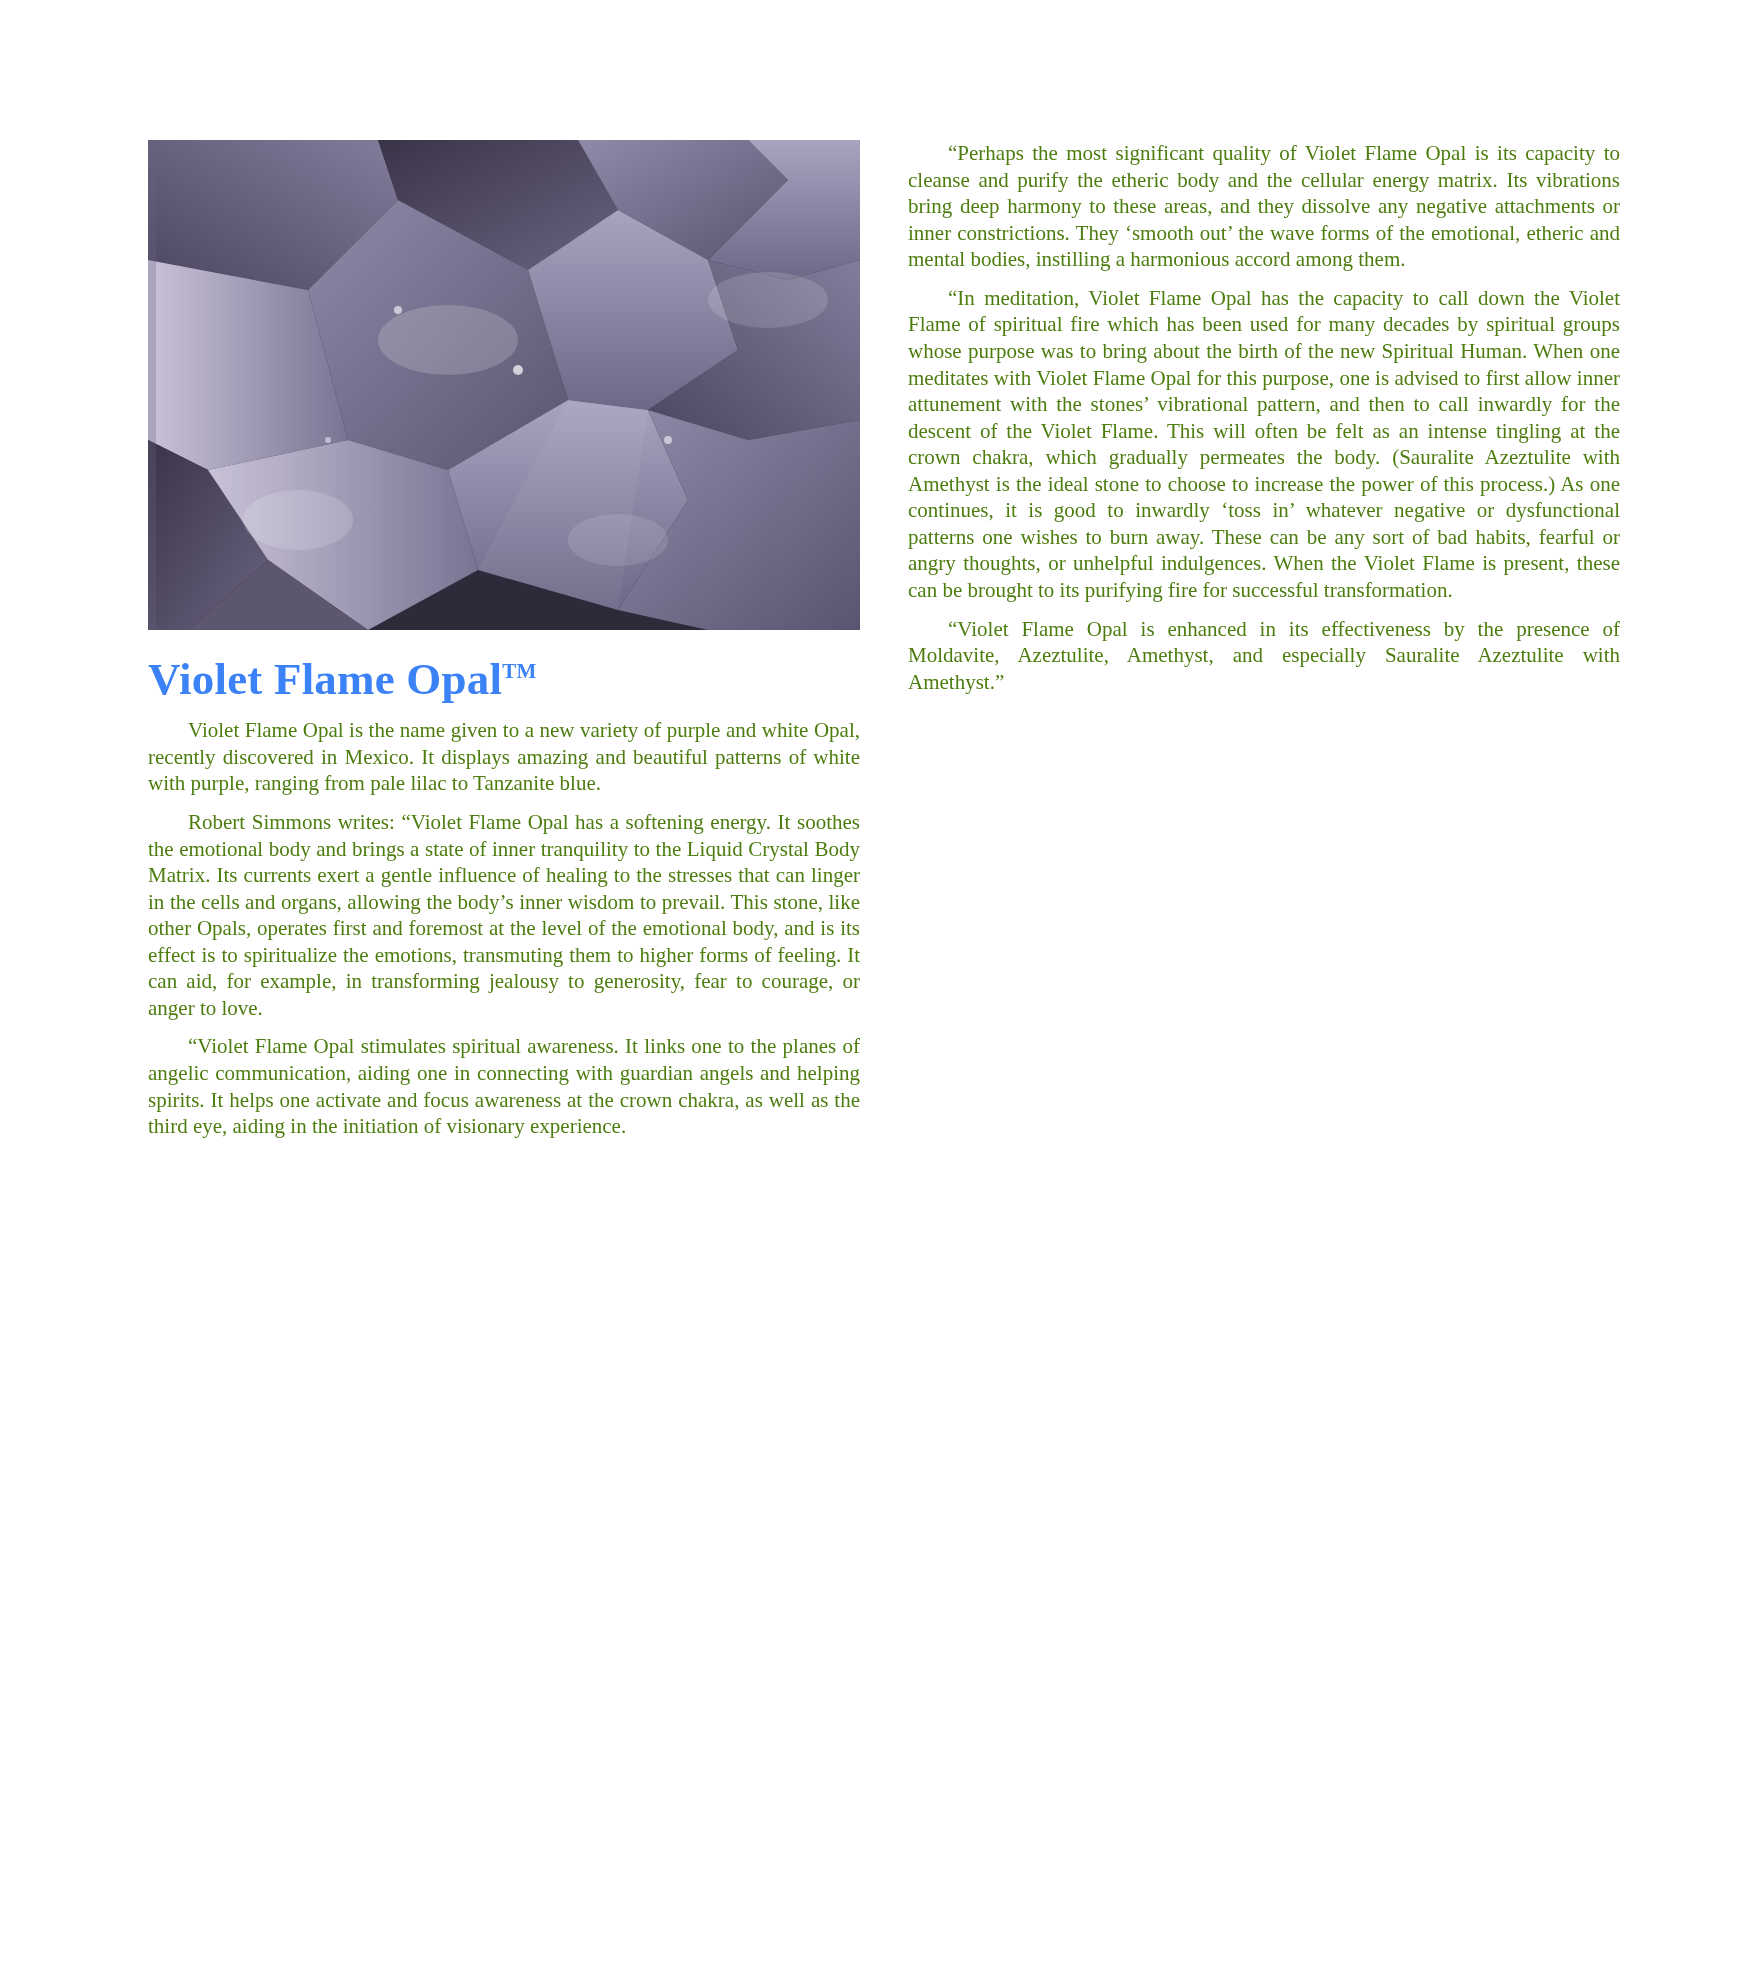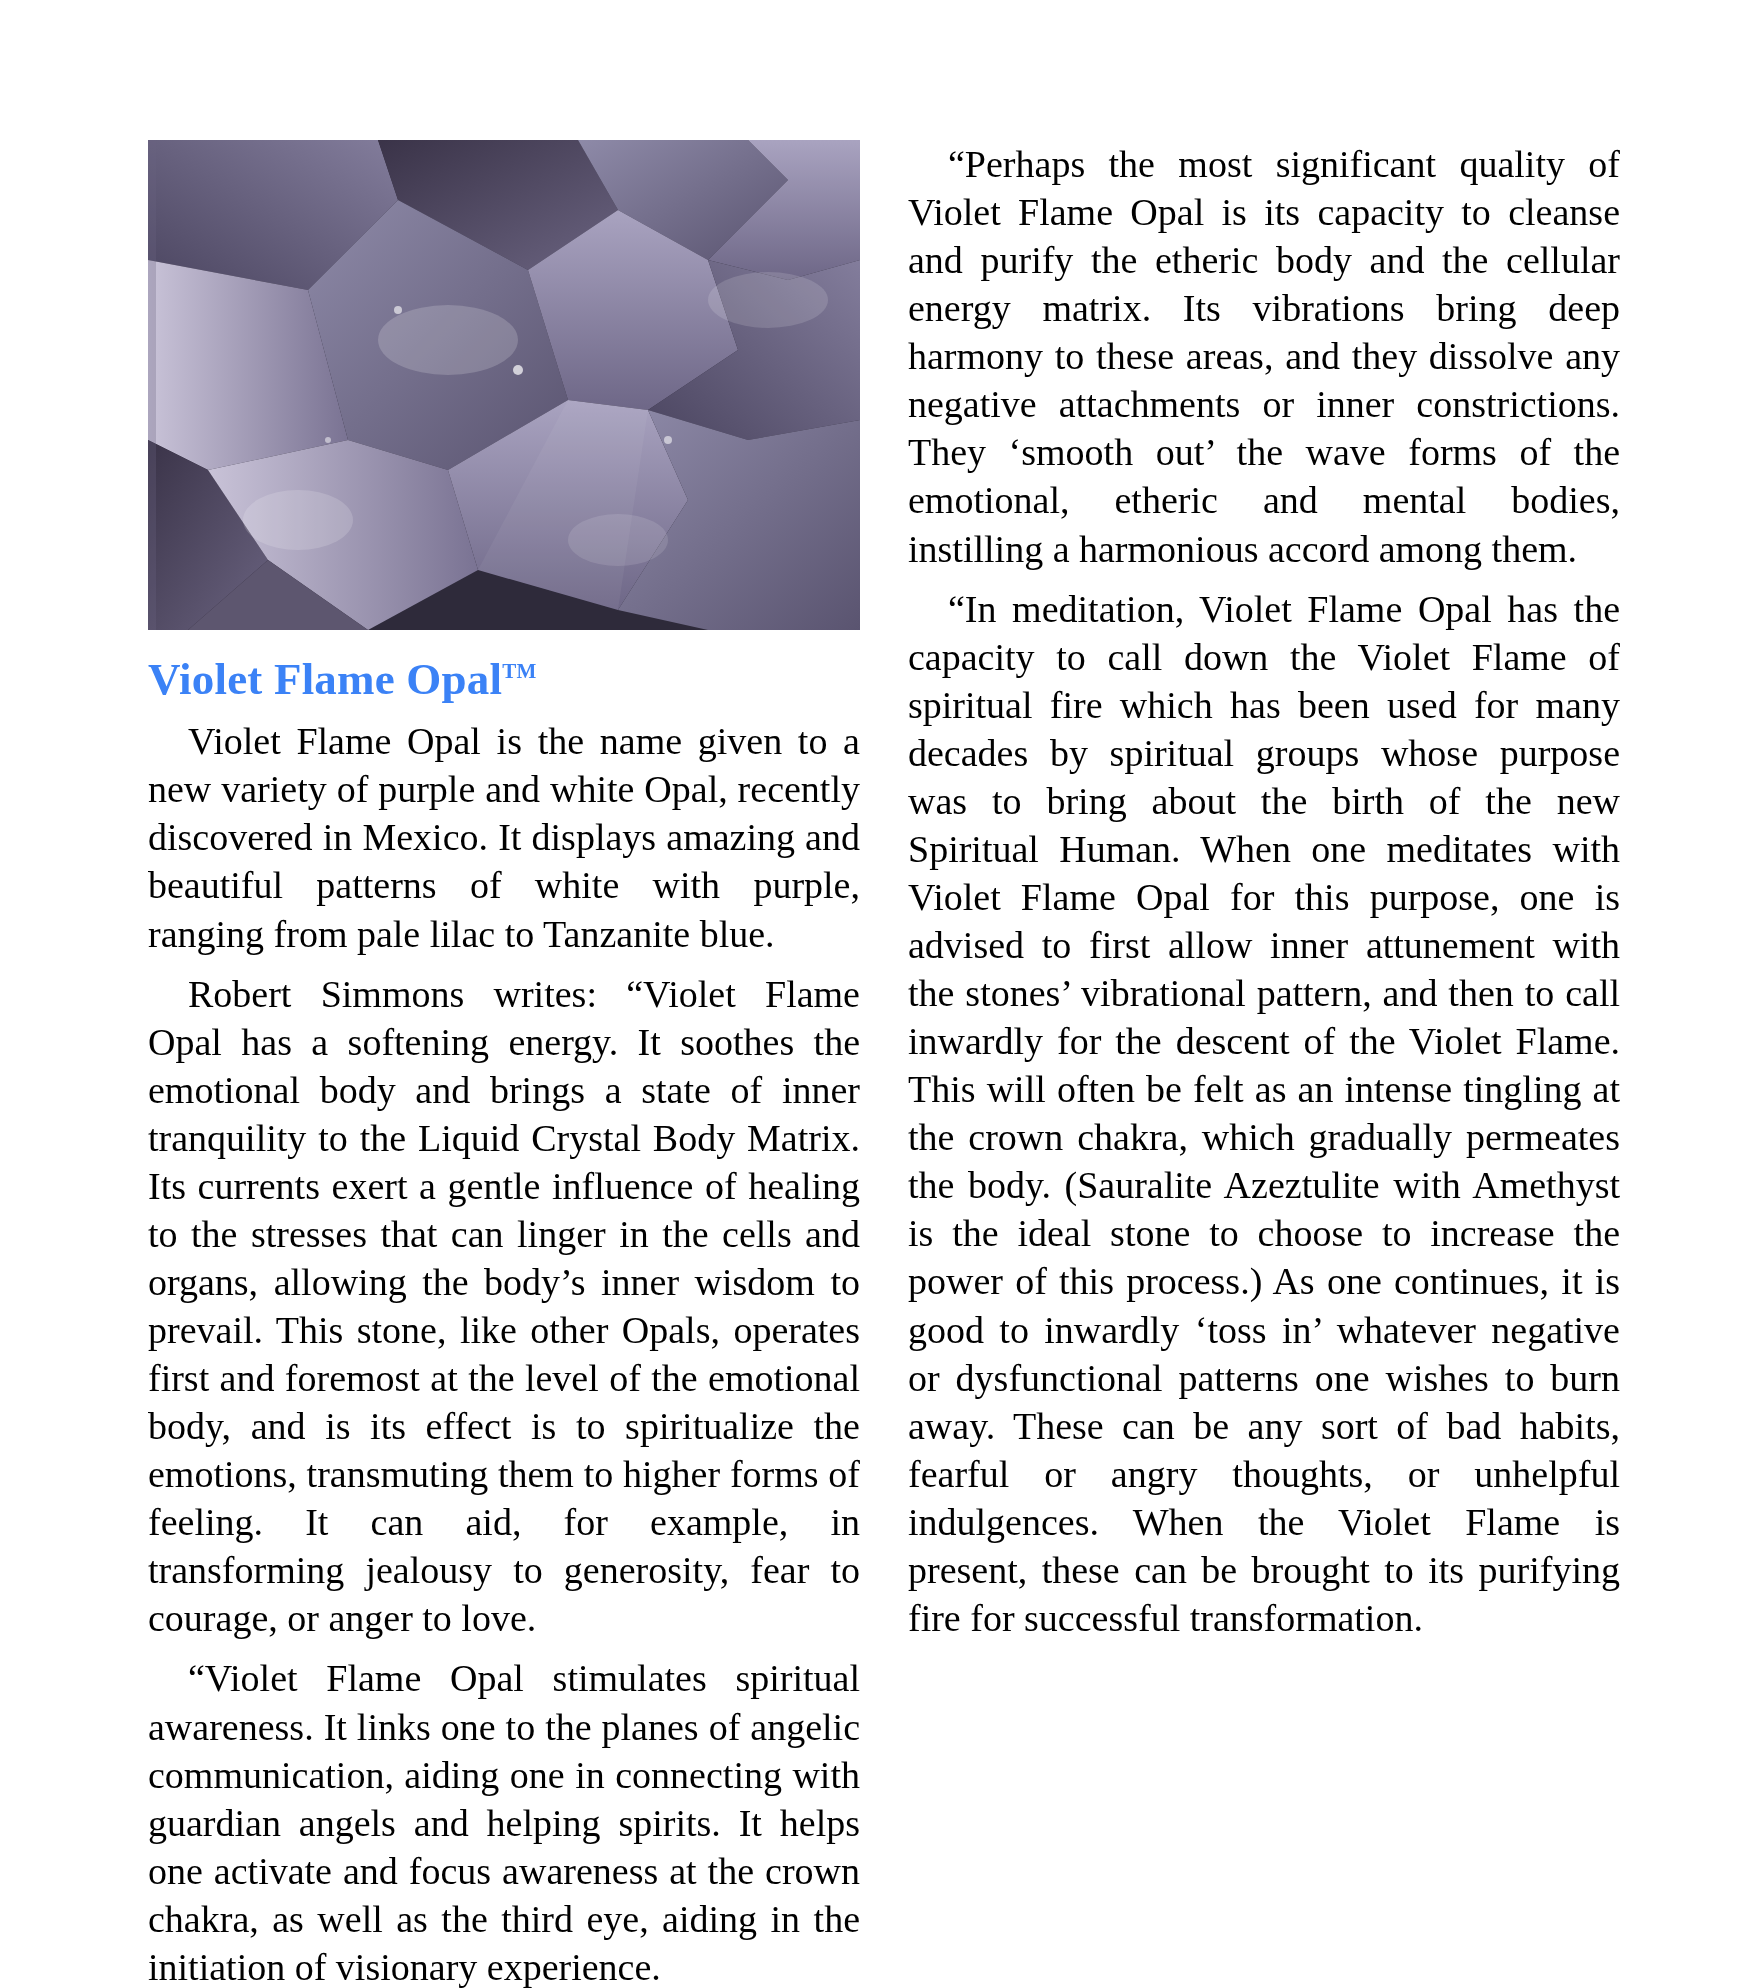--- a/index.html
+++ b/index.html
@@ -51,27 +51,27 @@
     margin: 0 0 14px 0;
     letter-spacing: 0.2px;
   }
   h1.title .tm {
     font-size: 21px;
     vertical-align: super;
     font-weight: bold;
   }
   p.body {
     margin: 0;
-    font-size: 38px;
+    font-size: 21px;
     line-height: 1.265;
     text-align: justify;
     text-indent: 40px;
     hyphens: auto;
     -webkit-hyphens: auto;
-    color: #000000;
+    color: #4d7c0f;
   }
   p.body + p.body { margin-top: 12px; }
   .col.right p.body:first-child { text-indent: 40px; }
 </style>
 </head>
 <body>
 
 <div class="page">
   <div class="columns">
 
@@ -133,16 +133,17 @@
       </h1>
 
       <p class="body">Violet Flame Opal is the name given to a new variety of purple and white Opal, recently discovered in Mexico. It displays amazing and beautiful patterns of white with purple, ranging from pale lilac to Tanzanite blue.</p>
       <p class="body">Robert Simmons writes: “Violet Flame Opal has a softening energy. It soothes the emotional body and brings a state of inner tranquility to the Liquid Crystal Body Matrix. Its currents exert a gentle influence of healing to the stresses that can linger in the cells and organs, allowing the body’s inner wisdom to prevail. This stone, like other Opals, operates first and foremost at the level of the emotional body, and is its effect is to spiritualize the emotions, transmuting them to higher forms of feeling. It can aid, for example, in transforming jealousy to generosity, fear to courage, or anger to love.</p>
       <p class="body">“Violet Flame Opal stimulates spiritual awareness. It links one to the planes of angelic communication, aiding one in connecting with guardian angels and helping spirits. It helps one activate and focus awareness at the crown chakra, as well as the third eye, aiding in the initiation of visionary experience.</p>
     </div>
 
     <div class="col right">
       <p class="body">“Perhaps the most significant quality of Violet Flame Opal is its capacity to cleanse and purify the etheric body and the cellular energy matrix. Its vibrations bring deep harmony to these areas, and they dissolve any negative attachments or inner constrictions. They ‘smooth out’ the wave forms of the emotional, etheric and mental bodies, instilling a harmonious accord among them.</p>
       <p class="body">“In meditation, Violet Flame Opal has the capacity to call down the Violet Flame of spiritual fire which has been used for many decades by spiritual groups whose purpose was to bring about the birth of the new Spiritual Human. When one meditates with Violet Flame Opal for this purpose, one is advised to first allow inner attunement with the stones’ vibrational pattern, and then to call inwardly for the descent of the Violet Flame. This will often be felt as an intense tingling at the crown chakra, which gradually permeates the body. (Sauralite Azeztulite with Amethyst is the ideal stone to choose to increase the power of this process.) As one continues, it is good to inwardly ‘toss in’ whatever negative or dysfunctional patterns one wishes to burn away. These can be any sort of bad habits, fearful or angry thoughts, or unhelpful indulgences. When the Violet Flame is present, these can be brought to its purifying fire for successful transformation.</p>
+      <p class="body">“Violet Flame Opal is enhanced in its effectiveness by the presence of Moldavite, Azeztulite, Amethyst, and especially Sauralite Azeztulite with Amethyst.”</p>
     </div>
 
   </div>
 </div>
 
 </body></html>

